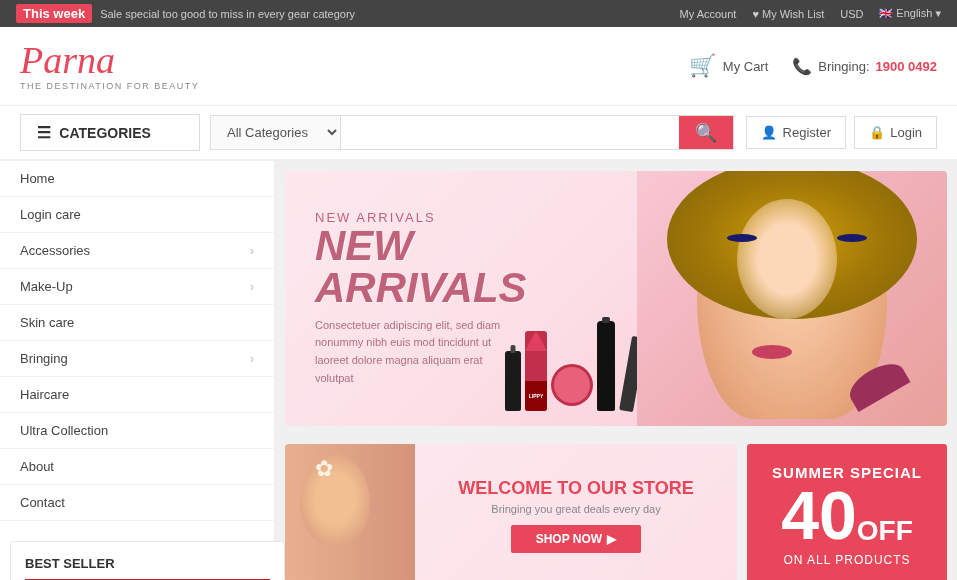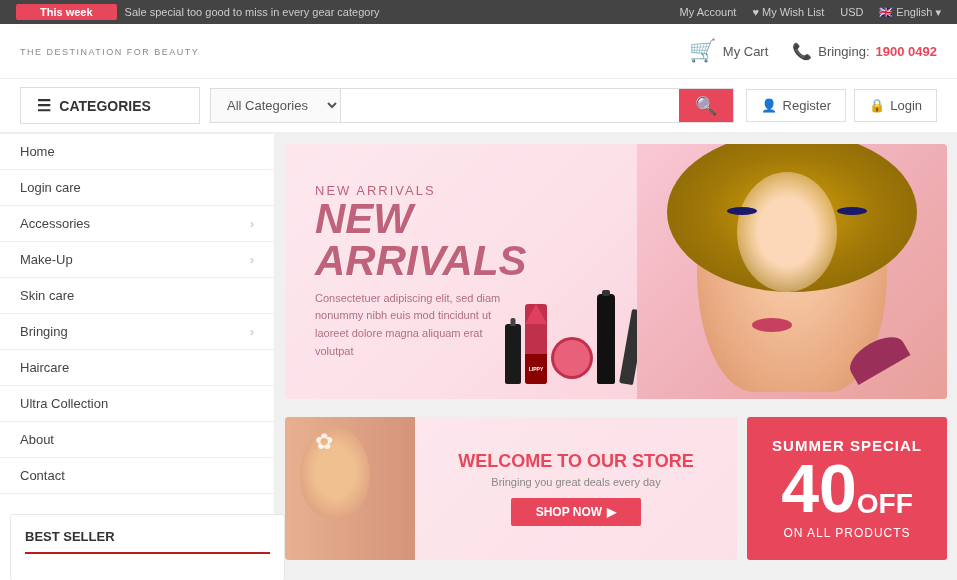--- a/index.html
+++ b/index.html
@@ -12,23 +12,23 @@
       font-size: 11px;
       padding: 4px 16px;
       display: flex;
       justify-content: space-between;
       align-items: center;
     }
     .top-bar-left { display: flex; align-items: center; gap: 8px; }
     .top-bar-badge {
       background: #e8465a;
       color: #fff;
-      padding: 2px 24px;
+      padding: 2px 7px;
       border-radius: 2px;
-      font-size: 11px;
+      font-size: 13px;
       font-weight: bold;
     }
     .top-bar-right { display: flex; gap: 16px; align-items: center; color: #ccc; }
     .top-bar-right span { cursor: pointer; }
 
     
     .header {
       background: #fff;
       padding: 14px 20px;
       display: flex;
@@ -239,20 +239,21 @@
   <div class="top-bar-right">
     <span>My Account</span>
     <span>♥ <span>My Wish List</span></span>
     <span>USD</span>
     <span>🇬🇧 <span>English</span> ▾</span>
   </div>
 </div>
 
 <div class="header">
   <div class="logo-wrap">
+    <span class="logo-text">Parna</span>
     <span class="logo-tagline">THE DESTINATION FOR BEAUTY</span>
   </div>
   <div class="header-right">
     <div class="cart-btn">
       <span class="cart-icon">🛒</span>
       <span>My Cart</span>
     </div>
     <div class="hotline">
       <span class="phone-icon">📞</span>
       <span>Bringing:</span>

